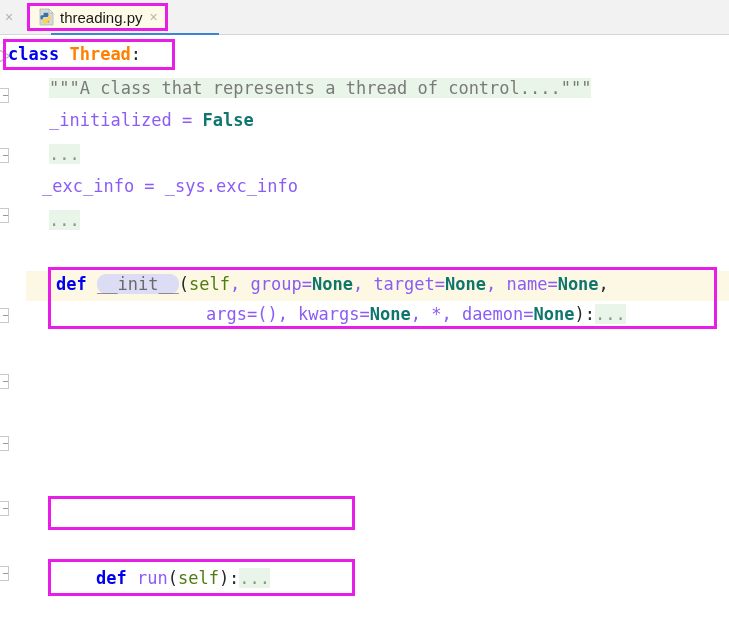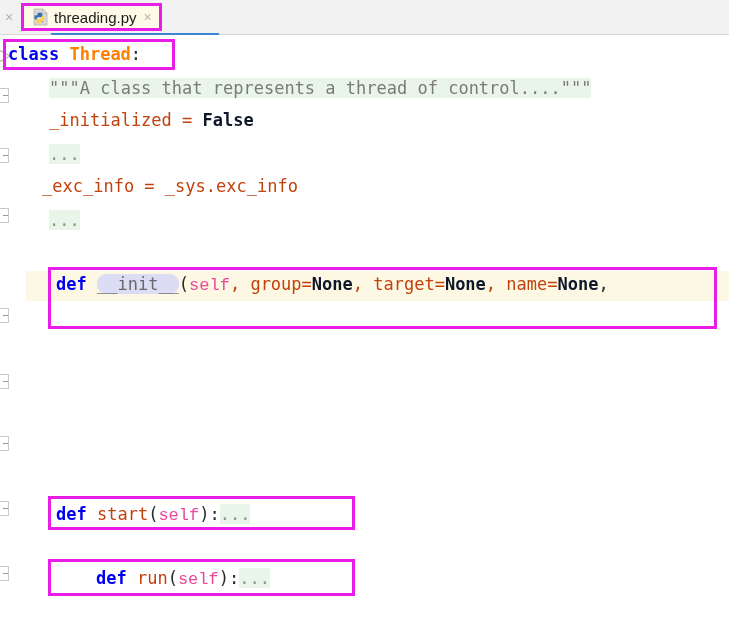--- a/index.html
+++ b/index.html
@@ -31,21 +31,21 @@
     font-family: "Liberation Sans", sans-serif;
     font-size: 14px;
     line-height: 14px;
     margin-left: 1px;
   }
   .tab {
     position: relative;
     display: flex;
     align-items: center;
     height: 28px;
-    margin-left: 4px;
+    margin-left: 10px;
     padding: 0 7px 0 8px;
     background: #fdfbe8;
     box-sizing: border-box;
     border: 3px solid #e81ee8;
   }
   .tab-icon {
     width: 17px;
     height: 18px;
     margin-right: 5px;
     flex: 0 0 auto;
@@ -136,24 +136,24 @@
     left: 0;
     width: 729px;
     background: #fdf8e3;
   }
 
   
   .kw      { color: #0000f0; font-weight: bold; }
   .cls     { color: #ff8000; font-weight: bold; }
   .dunder  { color: #6a6a6a; }
   .dunder2 { color: #b030b0; }
-  .self    { color: #ec4899; font-family: Liberation Mono, monospace; }
-  .ident   { color: #c2410c; }
+  .self    { color: #4d7c0f; }
+  .ident   { color: #8b5cf6; }
   .punct   { color: #24292e; }
-  .const   { color: #0f172a; font-weight: bold; }
+  .const   { color: #0f766e; font-weight: bold; }
   .doc     { color: #7a7a7a; background: #e9f5e9; }
   .fold    { color: #8a9a8a; background: #e9f5e9; }
   .hl-init { background: #dcdcf5; border-radius: 9px; }
 
   
   .anno {
     position: absolute;
     box-sizing: border-box;
     border: 3px solid #e81ee8;
     pointer-events: none;
@@ -209,24 +209,24 @@
     <div class="line" style="left:49px; top:74px;"><span class="ident">_initialized = </span><span class="const">False</span></div>
 
     <div class="line" style="left:49px; top:108px;"><span class="fold">...</span></div>
 
     <div class="line" style="left:42px; top:140px;"><span class="ident">_exc_info = _sys.exc_info</span></div>
 
     <div class="line" style="left:49px; top:174px;"><span class="fold">...</span></div>
 
     <div class="line" style="left:56px; top:238px;"><span class="kw">def</span><span> </span><span class="dunder hl-init">__init__</span><span class="punct">(</span><span class="self">self</span><span class="ident">, group=</span><span class="const">None</span><span class="ident">, target=</span><span class="const">None</span><span class="ident">, name=</span><span class="const">None</span><span class="punct">,</span></div>
 
-
-
-
-    <div class="line" style="left:56px; top:468px;"><span class="kw">def</span><span class="ident"> start</span><span class="punct">(</span><span class="self">self</span><span class="punct">):</span><span class="fold">...</span></div>
+    <div class="line" style="left:206px; top:268px;"><span class="ident">args=(), kwargs=</span><span class="const">None</span><span class="ident">, *, daemon=</span><span class="const">None</span><span class="punct">):</span><span class="fold">...</span></div>
+
+
+
 
     <div class="line" style="left:56px; top:532px;margin-left:40px;"><span class="kw">def</span><span class="ident"> run</span><span class="punct">(</span><span class="self">self</span><span class="punct">):</span><span class="fold">...</span></div>
 
   </div>
 
   <div class="anno" style="left:3px; top:4px; width:172px; height:31px;"></div>
 
   <div class="anno" style="left:48px; top:232px; width:669px; height:62px;"></div>
 
   <div class="anno" style="left:48px; top:461px; width:307px; height:34px;"></div>

